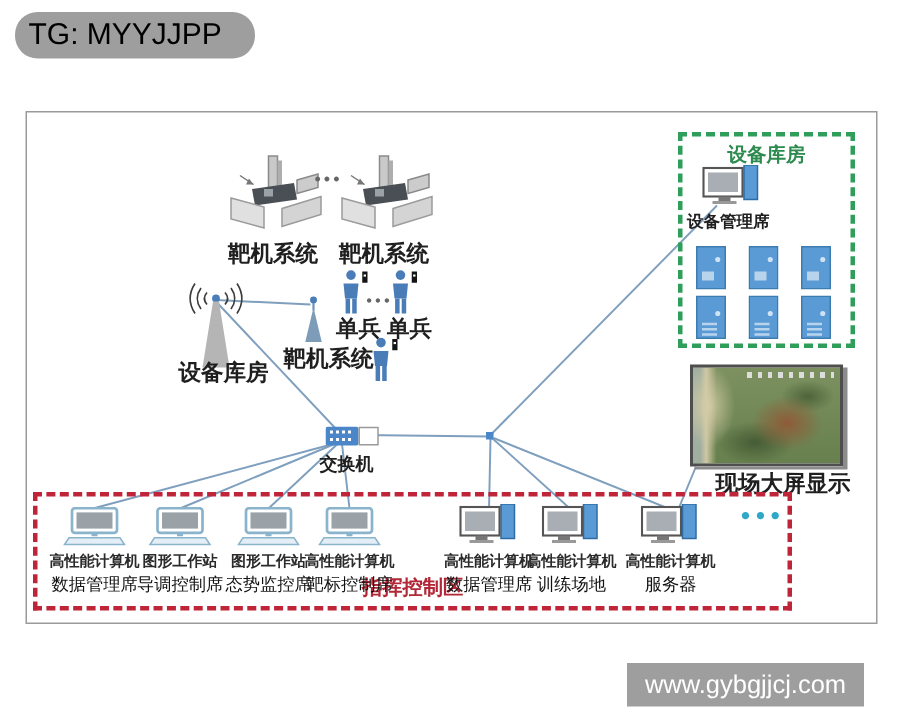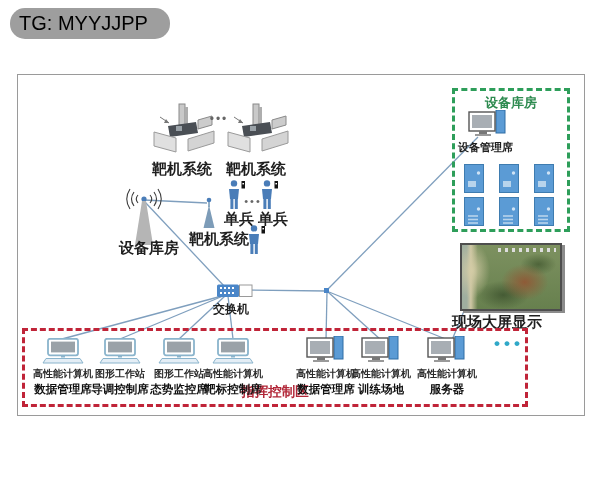--- a/index.html
+++ b/index.html
@@ -26,21 +26,21 @@
   .t-green{color:#2e8b50;}
   .t-red{color:#b22738;font-size:13.5px;}
 
   .lbl{font-weight:bold;color:#1f1f1f;white-space:nowrap;}
   .lbl-11{font-size:15px;}
   .dots{color:#666;letter-spacing:2px;font-size:12px;}
   .dots-teal{color:#2fa8c8;font-size:17px;font-weight:bold;letter-spacing:4px;}
 
   .station{position:absolute;width:78px;display:flex;flex-direction:column;align-items:center;}
   .station .l1{font-size:10px;font-weight:bold;color:#2b2b2b;white-space:nowrap;margin-top:3px;text-align:center;}
-  .station .l2{font-size:11.5px;font-weight:bold;color:#111;white-space:nowrap;margin-top:1px;}
+  .station .l2{font-size:11.5px;font-weight:normal;color:#111;white-space:nowrap;margin-top:1px;}
 
   
   .map{left:460px;top:243px;width:102px;height:68px;border:2px solid #4e4e4e;
        box-shadow:3px 2px 0 #8c8c8c;box-sizing:border-box;
        background:
          radial-gradient(ellipse 34px 26px at 64% 58%, rgba(146,86,52,.9), rgba(146,86,52,0) 70%),
          radial-gradient(ellipse 40px 22px at 42% 78%, rgba(38,58,28,.55), rgba(38,58,28,0) 65%),
          radial-gradient(ellipse 30px 18px at 78% 30%, rgba(52,74,36,.6), rgba(52,74,36,0) 60%),
          radial-gradient(ellipse 26px 40px at 10% 40%, rgba(212,204,166,.95), rgba(212,204,166,0) 70%),
          linear-gradient(90deg,#9fae9f 0,#9fae9f 5%,#cfc7a4 9%,rgba(0,0,0,0) 16%),
@@ -221,21 +221,21 @@
       <rect x="3" y="8" width="2" height="2"></rect>
         <rect x="7" y="8" width="2" height="2"></rect>
         <rect x="11" y="8" width="2" height="2"></rect>
         <rect x="15" y="8" width="2" height="2"></rect>
     </g>
     <rect x="22.5" y="1" width="12.5" height="11.5" fill="#fff" stroke="#9a9a9a"></rect>
   </svg>
   <div class="abs lbl" style="left:213px;top:301px;width:44px;font-size:12px">交换机</div>
 
   <div class="abs map"></div>
-  <div class="abs lbl lbl-11" style="left:452px;top:313px;width:72px">现场大屏显示</div>
+  <div class="abs lbl lbl-11" style="left:477px;top:313px;width:72px">现场大屏显示</div>
 
   <div class="abs zone zone-cmd">
     <div class="zone-title t-red" style="top:auto;bottom:3px">指挥控制区</div>
   </div>
 
   <div class="station" style="left:24px;top:338px">
     <svg width="44" height="26" viewBox="0 0 44 26">
       <rect x="7" y="0.8" width="30" height="16.5" rx="2" fill="#fff" stroke="#8ab4cc" stroke-width="1.8"></rect>
       <rect x="10" y="3.6" width="24" height="10.8" fill="#9aa2a8"></rect>
       <rect x="20" y="17.5" width="4" height="2" fill="#8ab4cc"></rect>
@@ -304,14 +304,17 @@
       <rect x="4" y="5" width="20" height="13" fill="#a8aeb4"></rect>
       <rect x="11" y="21" width="8" height="3" fill="#777"></rect>
         <rect x="7" y="24" width="16" height="2" fill="#999"></rect>
     </svg>
     <div class="l1">高性能计算机</div>
     <div class="l2">服务器</div>
   </div>
 
   <div class="abs dots-teal" style="left:494px;top:334px">•••</div>
 
+  <div class="abs ftr-bar">
+    <span>www.gybgjjcj.com</span>
+  </div>
 
 </div>
 
 </body></html>

